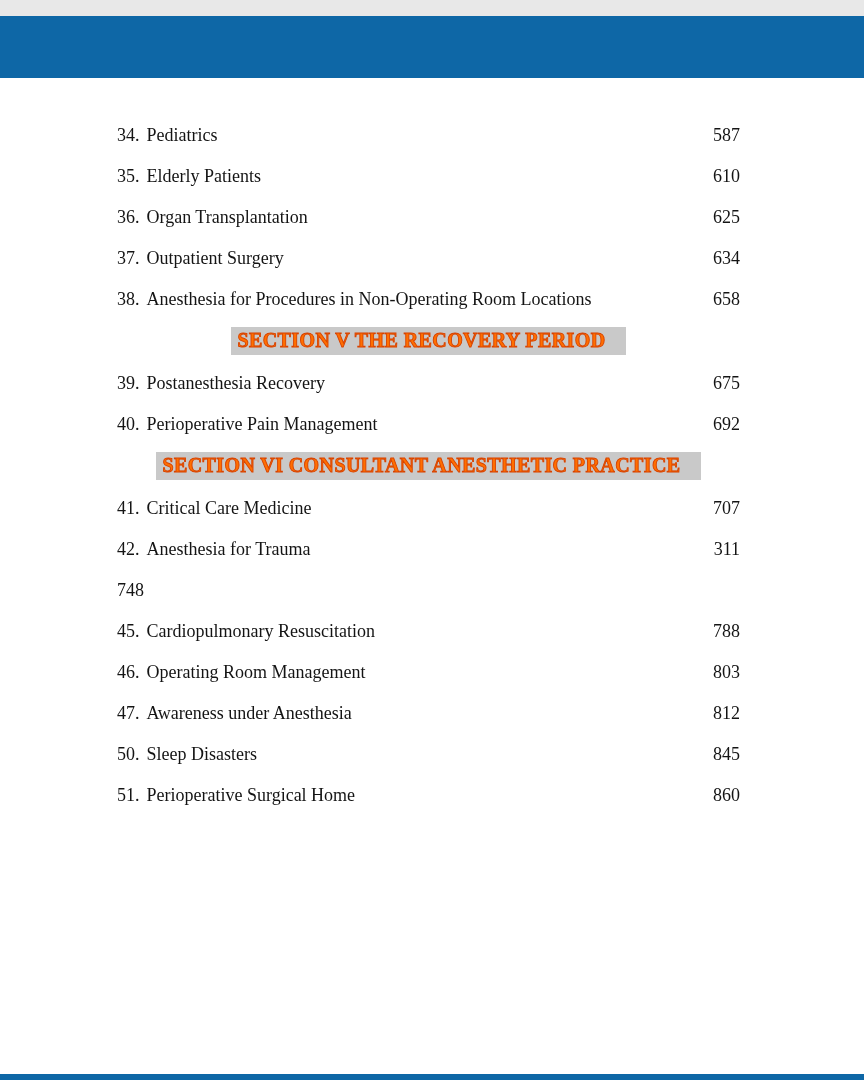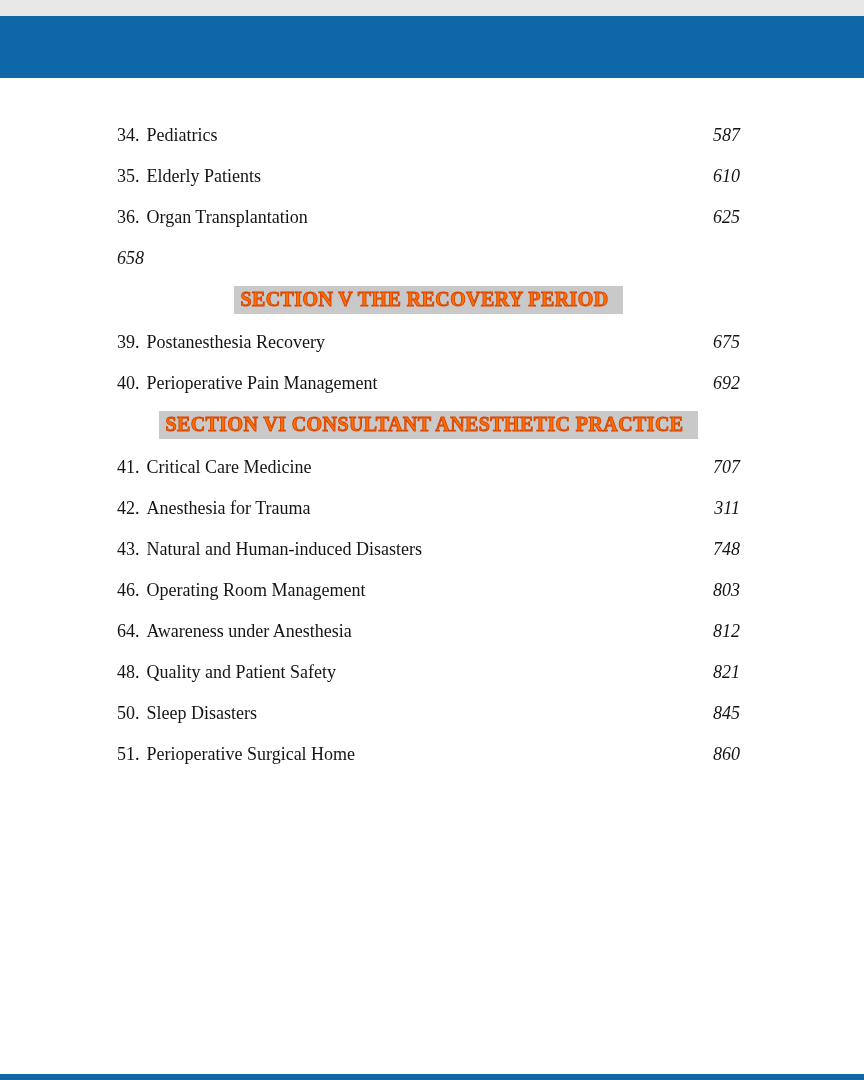--- a/index.html
+++ b/index.html
@@ -22,30 +22,30 @@
   .row { height:41px; display:flex; align-items:center; }
   .row.entry { justify-content:space-between; }
   .row.section { justify-content:center; height:43px; }
   .entry-text { display:inline-flex; white-space:nowrap; }
   .entry-num { margin-right:7px; }
   .entry-num, .entry-title, .page-num {
     font-size:18px;
     color:var(--text-color,#141414);
     line-height:1;
   }
-  .page-num { text-align:center;font-style:italic; }
+  .page-num { text-align:center; }
   .section-label {
     display:inline-block;
     font-size:20px;
     font-weight:bold;
     letter-spacing:0.4px;
     color:var(--section-orange,#ff6f00);
     -webkit-text-stroke:0.9px var(--section-outline,#d84300);
     background:var(--section-highlight,#c9c9c9);
-    padding:2px 14px 3px 6px;
+    padding:2px 20px 3px 6px;
     white-space:nowrap;
   }
 </style>
 </head>
 <body>
 
 <div class="page">
   <div class="bar top"></div>
   <div class="toc" id="toc-list">
       <div class="row entry">
@@ -63,20 +63,31 @@
         <span class="page-num">610</span>
       </div>
       <div class="row entry">
         <span class="entry-text">
           <span class="entry-num">36.</span>
           <span class="entry-title">Organ Transplantation</span>
         </span>
         <span class="page-num">625</span>
       </div>
       <div class="row entry">
+        <span class="entry-text">
+          <span class="entry-num">37.</span>
+          <span class="entry-title">Outpatient Surgery</span>
+        </span>
+        <span class="page-num">634</span>
+      </div>
+      <div class="row entry">
+        <span class="entry-text">
+          <span class="entry-num">38.</span>
+          <span class="entry-title">Anesthesia for Procedures in Non-Operating Room Locations</span>
+        </span>
         <span class="page-num">658</span>
       </div>
       <div class="row section">
         <span class="section-label">SECTION V THE RECOVERY PERIOD</span>
       </div>
       <div class="row entry">
         <span class="entry-text">
           <span class="entry-num">39.</span>
           <span class="entry-title">Postanesthesia Recovery</span>
         </span>
@@ -100,46 +111,42 @@
         <span class="page-num">707</span>
       </div>
       <div class="row entry">
         <span class="entry-text">
           <span class="entry-num">42.</span>
           <span class="entry-title">Anesthesia for Trauma</span>
         </span>
         <span class="page-num">311</span>
       </div>
       <div class="row entry">
+        <span class="page-num">748</span>
+      </div>
+      <div class="row entry">
         <span class="entry-text">
-          <span class="entry-num">43.</span>
-          <span class="entry-title">Natural and Human-induced Disasters</span>
+          <span class="entry-num">45.</span>
+          <span class="entry-title">Cardiopulmonary Resuscitation</span>
         </span>
-        <span class="page-num">748</span>
+        <span class="page-num">788</span>
       </div>
       <div class="row entry">
         <span class="entry-text">
           <span class="entry-num">46.</span>
           <span class="entry-title">Operating Room Management</span>
         </span>
         <span class="page-num">803</span>
       </div>
       <div class="row entry">
         <span class="entry-text">
-          <span class="entry-num">64.</span>
+          <span class="entry-num">47.</span>
           <span class="entry-title">Awareness under Anesthesia</span>
         </span>
         <span class="page-num">812</span>
-      </div>
-      <div class="row entry">
-        <span class="entry-text">
-          <span class="entry-num">48.</span>
-          <span class="entry-title">Quality and Patient Safety</span>
-        </span>
-        <span class="page-num">821</span>
       </div>
       <div class="row entry">
         <span class="entry-text">
           <span class="entry-num">50.</span>
           <span class="entry-title">Sleep Disasters</span>
         </span>
         <span class="page-num">845</span>
       </div>
       <div class="row entry">
         <span class="entry-text">

